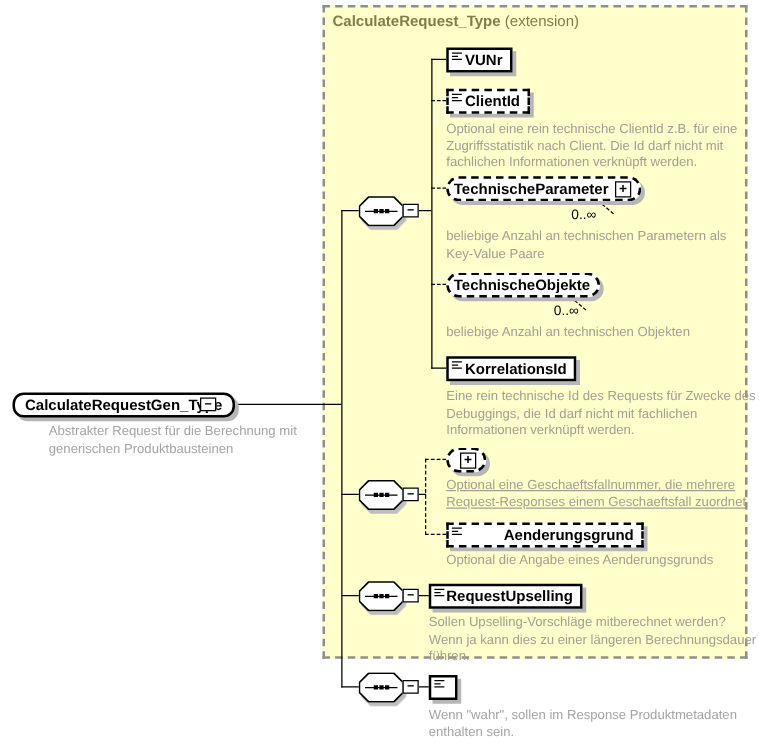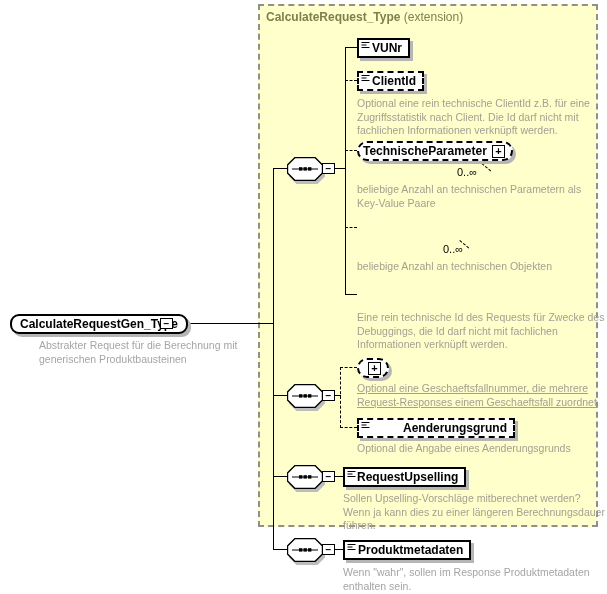--- a/index.html
+++ b/index.html
@@ -150,24 +150,33 @@
   <div class="ann" style="left:357px;top:97px;width:260px;">Optional eine rein technische ClientId z.B. für eine Zugriffsstatistik nach Client. Die Id darf nicht mit fachlichen Informationen verknüpft werden.</div>
 
   <div class="el dashed noicon" style="left:357px;top:141px;">
     <span>TechnischeParameter</span>
     <span class="plusbox">+</span>
   </div>
   <div class="diag" style="left:482px;top:163px;"></div>
   <div class="occurs" style="left:457px;top:166px;">0..∞</div>
   <div class="ann" style="left:357px;top:183px;width:245px;">beliebige Anzahl an technischen Parametern als Key-Value Paare</div>
 
+  <div class="el dashed noicon" style="left:357px;top:218px;">
+    <span>TechnischeObjekte</span>
+  </div>
   <div class="diag" style="left:460px;top:240px;"></div>
   <div class="occurs" style="left:443px;top:243px;">0..∞</div>
   <div class="ann" style="left:357px;top:260px;width:280px;">beliebige Anzahl an technischen Objekten</div>
 
+  <div class="el" style="left:357px;top:285px;">
+    <svg class="lines-icon" width="9" height="8" viewBox="0 0 9 8">
+        <path d="M0.5 1.5h8M0.5 4h5M0.5 6.5h8" stroke="#000" stroke-width="1" fill="none"></path>
+      </svg>
+    <span>KorrelationsId</span>
+  </div>
   <div class="ann" style="left:357px;top:311px;width:260px;">Eine rein technische Id des Requests für Zwecke des Debuggings, die Id darf nicht mit fachlichen Informationen verknüpft werden.</div>
 
   <div class="el dashed noicon" style="left:357px;top:358px;">
     <span class="plusbox">+</span>
   </div>
   <div class="ann" style="left:357px;top:382px;width:250px;text-decoration:underline;">Optional eine Geschaeftsfallnummer, die mehrere Request-Responses einem Geschaeftsfall zuordnet</div>
 
   <div class="el dashed" style="left:357px;top:418px;padding-left:44px;">
     <svg class="lines-icon" width="9" height="8" viewBox="0 0 9 8">
         <path d="M0.5 1.5h8M0.5 4h5M0.5 6.5h8" stroke="#000" stroke-width="1" fill="none"></path>
@@ -181,17 +190,16 @@
         <path d="M0.5 1.5h8M0.5 4h5M0.5 6.5h8" stroke="#000" stroke-width="1" fill="none"></path>
       </svg>
     <span>RequestUpselling</span>
   </div>
   <div class="ann" style="left:343px;top:492px;width:264px;">Sollen Upselling-Vorschläge mitberechnet werden? Wenn ja kann dies zu einer längeren Berechnungsdauer führen.</div>
 
   <div class="el" style="left:343px;top:540px;">
     <svg class="lines-icon" width="9" height="8" viewBox="0 0 9 8">
         <path d="M0.5 1.5h8M0.5 4h5M0.5 6.5h8" stroke="#000" stroke-width="1" fill="none"></path>
       </svg>
-    <span>Produktmetadaten</span>
   </div>
   <div class="ann onwhite" style="left:343px;top:566px;width:252px;">Wenn "wahr", sollen im Response Produktmetadaten enthalten sein.</div>
 
 </div>
 
 </body></html>

